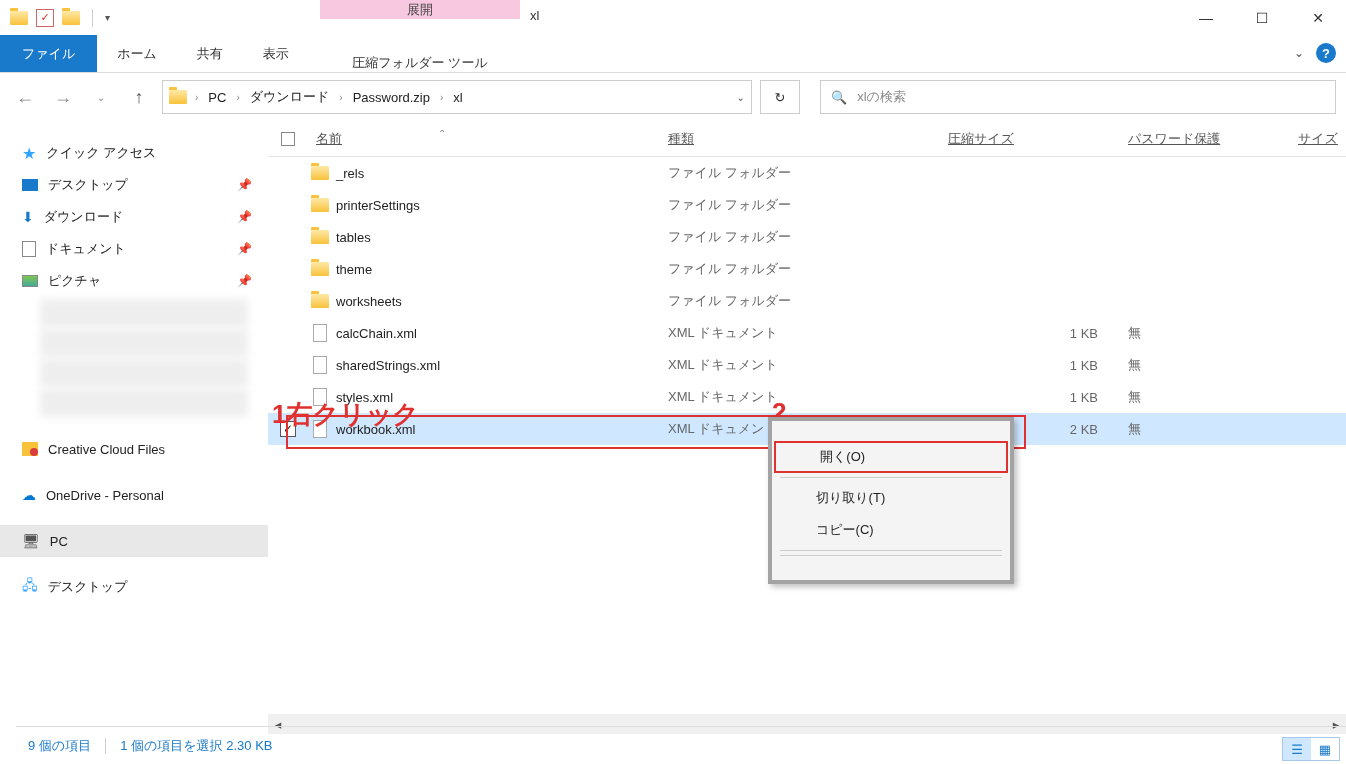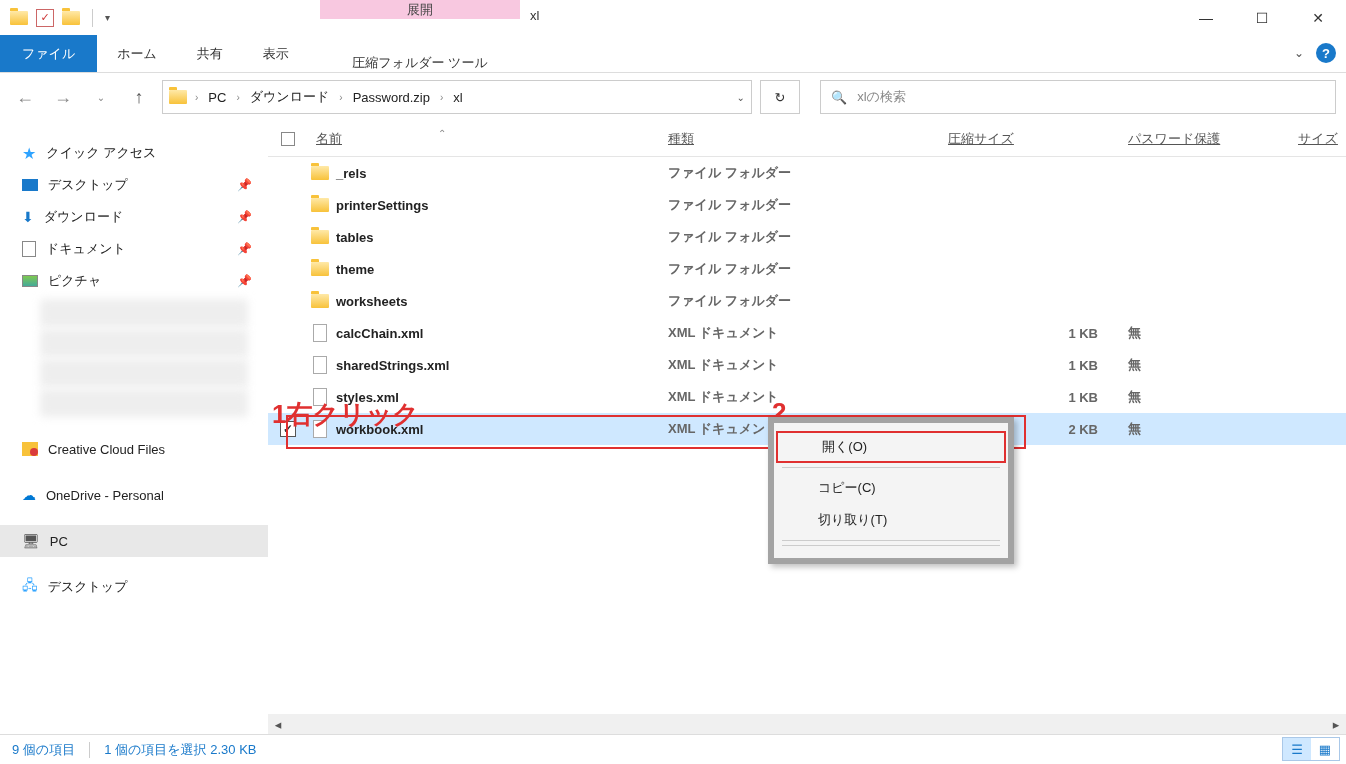--- a/index.html
+++ b/index.html
@@ -62,48 +62,48 @@
 .columns { height:36px; border-bottom:1px solid #e5e5e5; display:flex; align-items:center; color:#555; position:relative;text-decoration:underline; }
 .col-check { width:40px; display:flex; justify-content:center; }
 .col-check .box { width:14px; height:14px; border:1px solid #888; }
 .col-name { width:360px; padding-left:8px; position:relative; }
 .sort-ind { position:absolute; left:130px; top:-2px; font-size:10px; color:#888; }
 .col-type { width:280px; }
 .col-size { width:180px; }
 .col-pwd { width:170px; }
 .col-sz2 { flex:1; }
 
-.row { height:32px; display:flex; align-items:center;font-weight:bold; }
+.row { height:32px; display:flex; align-items:center; }
 .row.selected { background:#cfe8ff; }
 .r-check { width:40px; display:flex; justify-content:center; }
 .chk { width:16px; height:16px; border:1px solid #555; display:flex; align-items:center; justify-content:center; font-size:12px; color:#333; background:#fff; }
 .r-icon { width:24px; display:flex; justify-content:center; }
 .file-ico { width:14px; height:18px; border:1px solid #aaa; background:#fff; }
 .r-name { width:336px; padding-left:4px; color:#222; }
 .r-type { width:280px; color:#666; }
 .r-size { width:180px; color:#666; text-align:right; padding-right:30px; }
 .r-pwd { width:170px; color:#666; }
 
 .red-box { position:absolute; border:2px solid #e03030; pointer-events:none; }
 .anno { position:absolute; color:#e03030; font-size:26px; font-weight:bold; }
 
 
-.ctxmenu { position:absolute; left:770px; top:445px; width:246px; background:#f4f4f4; border:6px solid #a3a3a3; box-shadow:3px 3px 6px rgba(0,0,0,0.25); padding:8px 0; }
+.ctxmenu { position:absolute; left:770px; top:445px; width:246px; background:#f4f4f4; border:4px solid #a3a3a3; box-shadow:3px 3px 6px rgba(0,0,0,0.25); padding:20px 0; }
 .ctx-item { height:32px; display:flex; align-items:center; padding:0 18px 0 44px; color:#222; }
 .ctx-item.hl { border:2px solid #e03030; margin:0 2px; }
 .ctx-sep { height:1px; background:#ccc; margin:4px 8px; }
 
 
 .hscroll { position:absolute; left:268px; right:0; bottom:30px; height:20px; background:#f0f0f0; display:flex; align-items:center; }
 .hscroll .arrow { width:20px; height:20px; display:flex; align-items:center; justify-content:center; color:#555; }
 .hscroll .track { flex:1; }
 .hscroll .arrow.right { margin-left:auto; }
 
 
-.statusbar { position:absolute; bottom:0; left:0; right:0; height:30px; border-top:1px solid #ddd; display:flex; align-items:center; padding:0 12px; gap:14px; color:#1979ca; }
+.statusbar { position:absolute; bottom:0; left:16px; right:0; height:38px; border-top:1px solid #ddd; display:flex; align-items:center; padding:0 12px; gap:14px; color:#1979ca; }
 .statusbar .sep { width:1px; height:16px; background:#ccc; }
 .view-toggle { position:absolute; right:6px; bottom:3px; display:flex; border:1px solid #aac8e8; }
 .vt { width:28px; height:22px; display:flex; align-items:center; justify-content:center; }
 .vt.active { background:#cfe8ff; }
 </style>
 </head>
 <body>
 
 <div class="titlebar">
   <div class="titlebar-left">
@@ -322,22 +322,22 @@
         </div>
       </div>
 
     <div class="anno" style="left:4px; top:276px;">1右クリック</div>
     <div class="red-box" style="left:18px; top:294px; width:740px; height:34px;"></div>
     <div class="anno" style="left:504px; top:276px;">2</div>
 
     <div class="ctxmenu" style="left:500px; top:296px;">
       <div class="ctx-item hl">開く(O)</div>
       <div class="ctx-sep"></div>
+      <div class="ctx-item">切り取り(T)</div>
       <div class="ctx-item">コピー(C)</div>
-      <div class="ctx-item">切り取り(T)</div>
       <div class="ctx-sep"></div>
       <div class="ctx-sep"></div>
     </div>
   </div>
 </div>
 
 <div class="hscroll">
   <div class="arrow">◂</div>
   <div class="track"></div>
   <div class="arrow right">▸</div>

